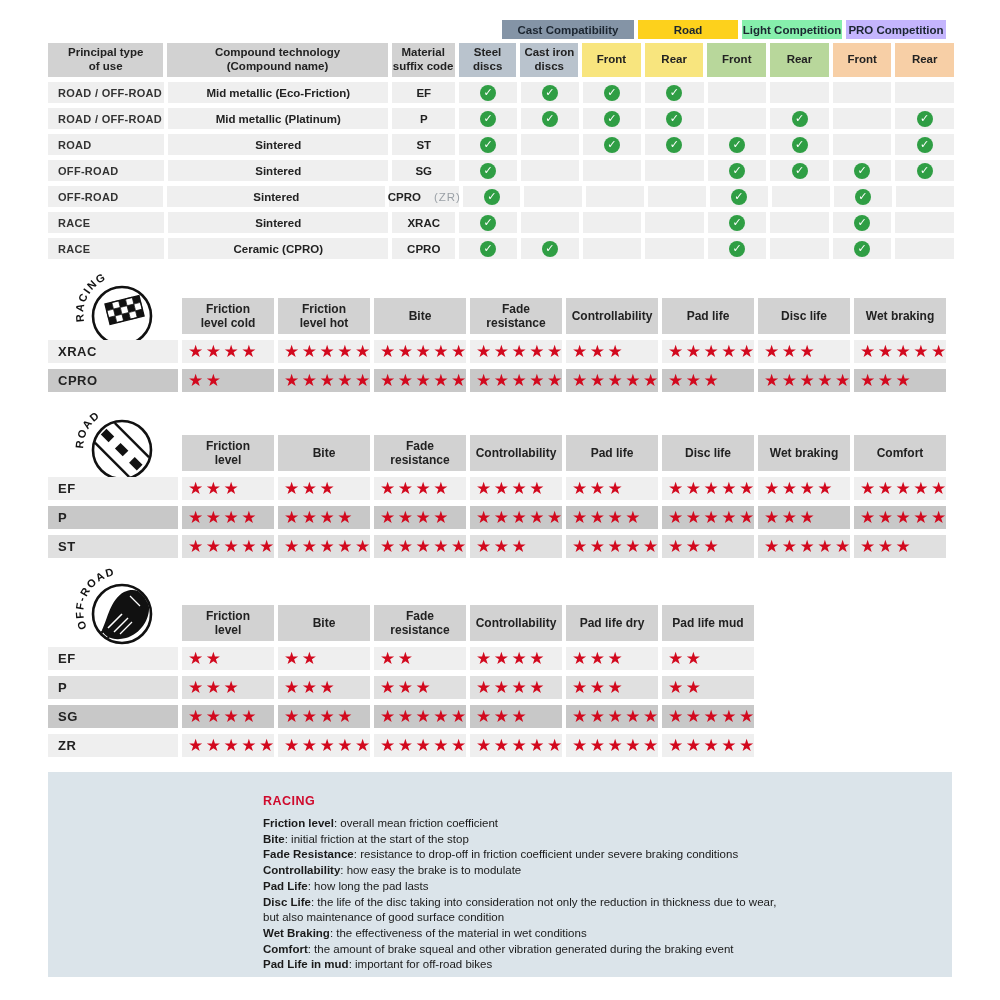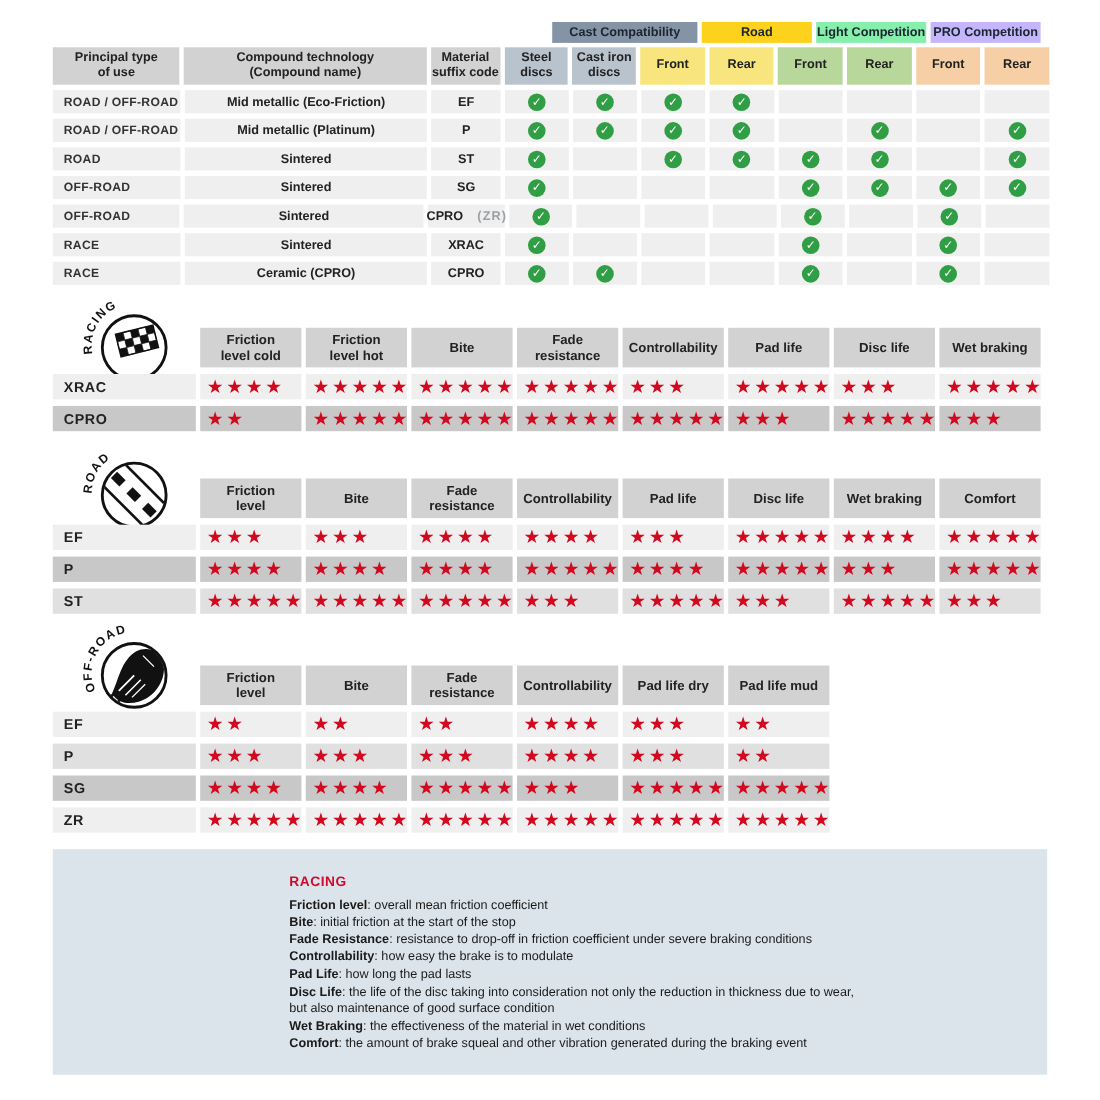--- a/index.html
+++ b/index.html
@@ -15,21 +15,21 @@
   .c-disc{width:64px}.c-fr{width:65px}
   .c-catspacer{width:450px;background:transparent}
   .c-cat1{width:132px}.c-cat2{width:100px}
   .catcell{height:19px;font-weight:bold;font-size:11.5px;color:#1b2530;}
   .hcell{height:34px;background:#d2d2d2;font-weight:bold;font-size:11.5px;text-align:center;
          white-space:pre-line;line-height:1.18;color:#222;}
   .rcell{height:21px;background:#efefef;font-size:11px;color:#333;}
   .use{justify-content:flex-start;padding-left:10px;font-weight:600;letter-spacing:.3px;}
   .comp{font-weight:600;font-size:11.5px;color:#222;}
   .suf{font-weight:bold;font-size:11.5px;color:#222;}
-  .suf-note{color:#9aa0a6;margin-left:13px;letter-spacing:1px;font-weight:700;}
+  .suf-note{color:#9aa0a6;margin-left:13px;letter-spacing:1px;font-weight:400;}
   .check{width:16px;height:16px;border-radius:50%;background:#2f9e44;color:#fff;
          font-size:11px;font-weight:bold;display:flex;align-items:center;justify-content:center;}
 
   
   .rt{position:absolute;left:48px;width:904px;}
   #rt-racing{top:298px}
   #rt-road{top:435px}
   #rt-offroad{top:605px}
   .rt .head{margin-bottom:8px;}
   .rt .trow{margin-bottom:6px;}
@@ -601,17 +601,18 @@
       <div>
           <div class="leg-line"><b>Friction level</b><span>: overall mean friction coefficient</span></div>
           <div class="leg-line"><b>Bite</b><span>: initial friction at the start of the stop</span></div>
           <div class="leg-line"><b>Fade Resistance</b><span>: resistance to drop-off in friction coefficient under severe braking conditions</span></div>
           <div class="leg-line"><b>Controllability</b><span>: how easy the brake is to modulate</span></div>
           <div class="leg-line"><b>Pad Life</b><span>: how long the pad lasts</span></div>
           <div class="leg-line"><b>Disc Life</b><span>: the life of the disc taking into consideration not only the reduction in thickness due to wear,</span></div>
           <div class="leg-line">but also maintenance of good surface condition</div>
           <div class="leg-line"><b>Wet Braking</b><span>: the effectiveness of the material in wet conditions</span></div>
           <div class="leg-line"><b>Comfort</b><span>: the amount of brake squeal and other vibration generated during the braking event</span></div>
+          <div class="leg-line"><b>Pad Life in mud</b><span>: important for off-road bikes</span></div>
         </div>
     </div>
   </div>
 
 </div>
 
 </body></html>

